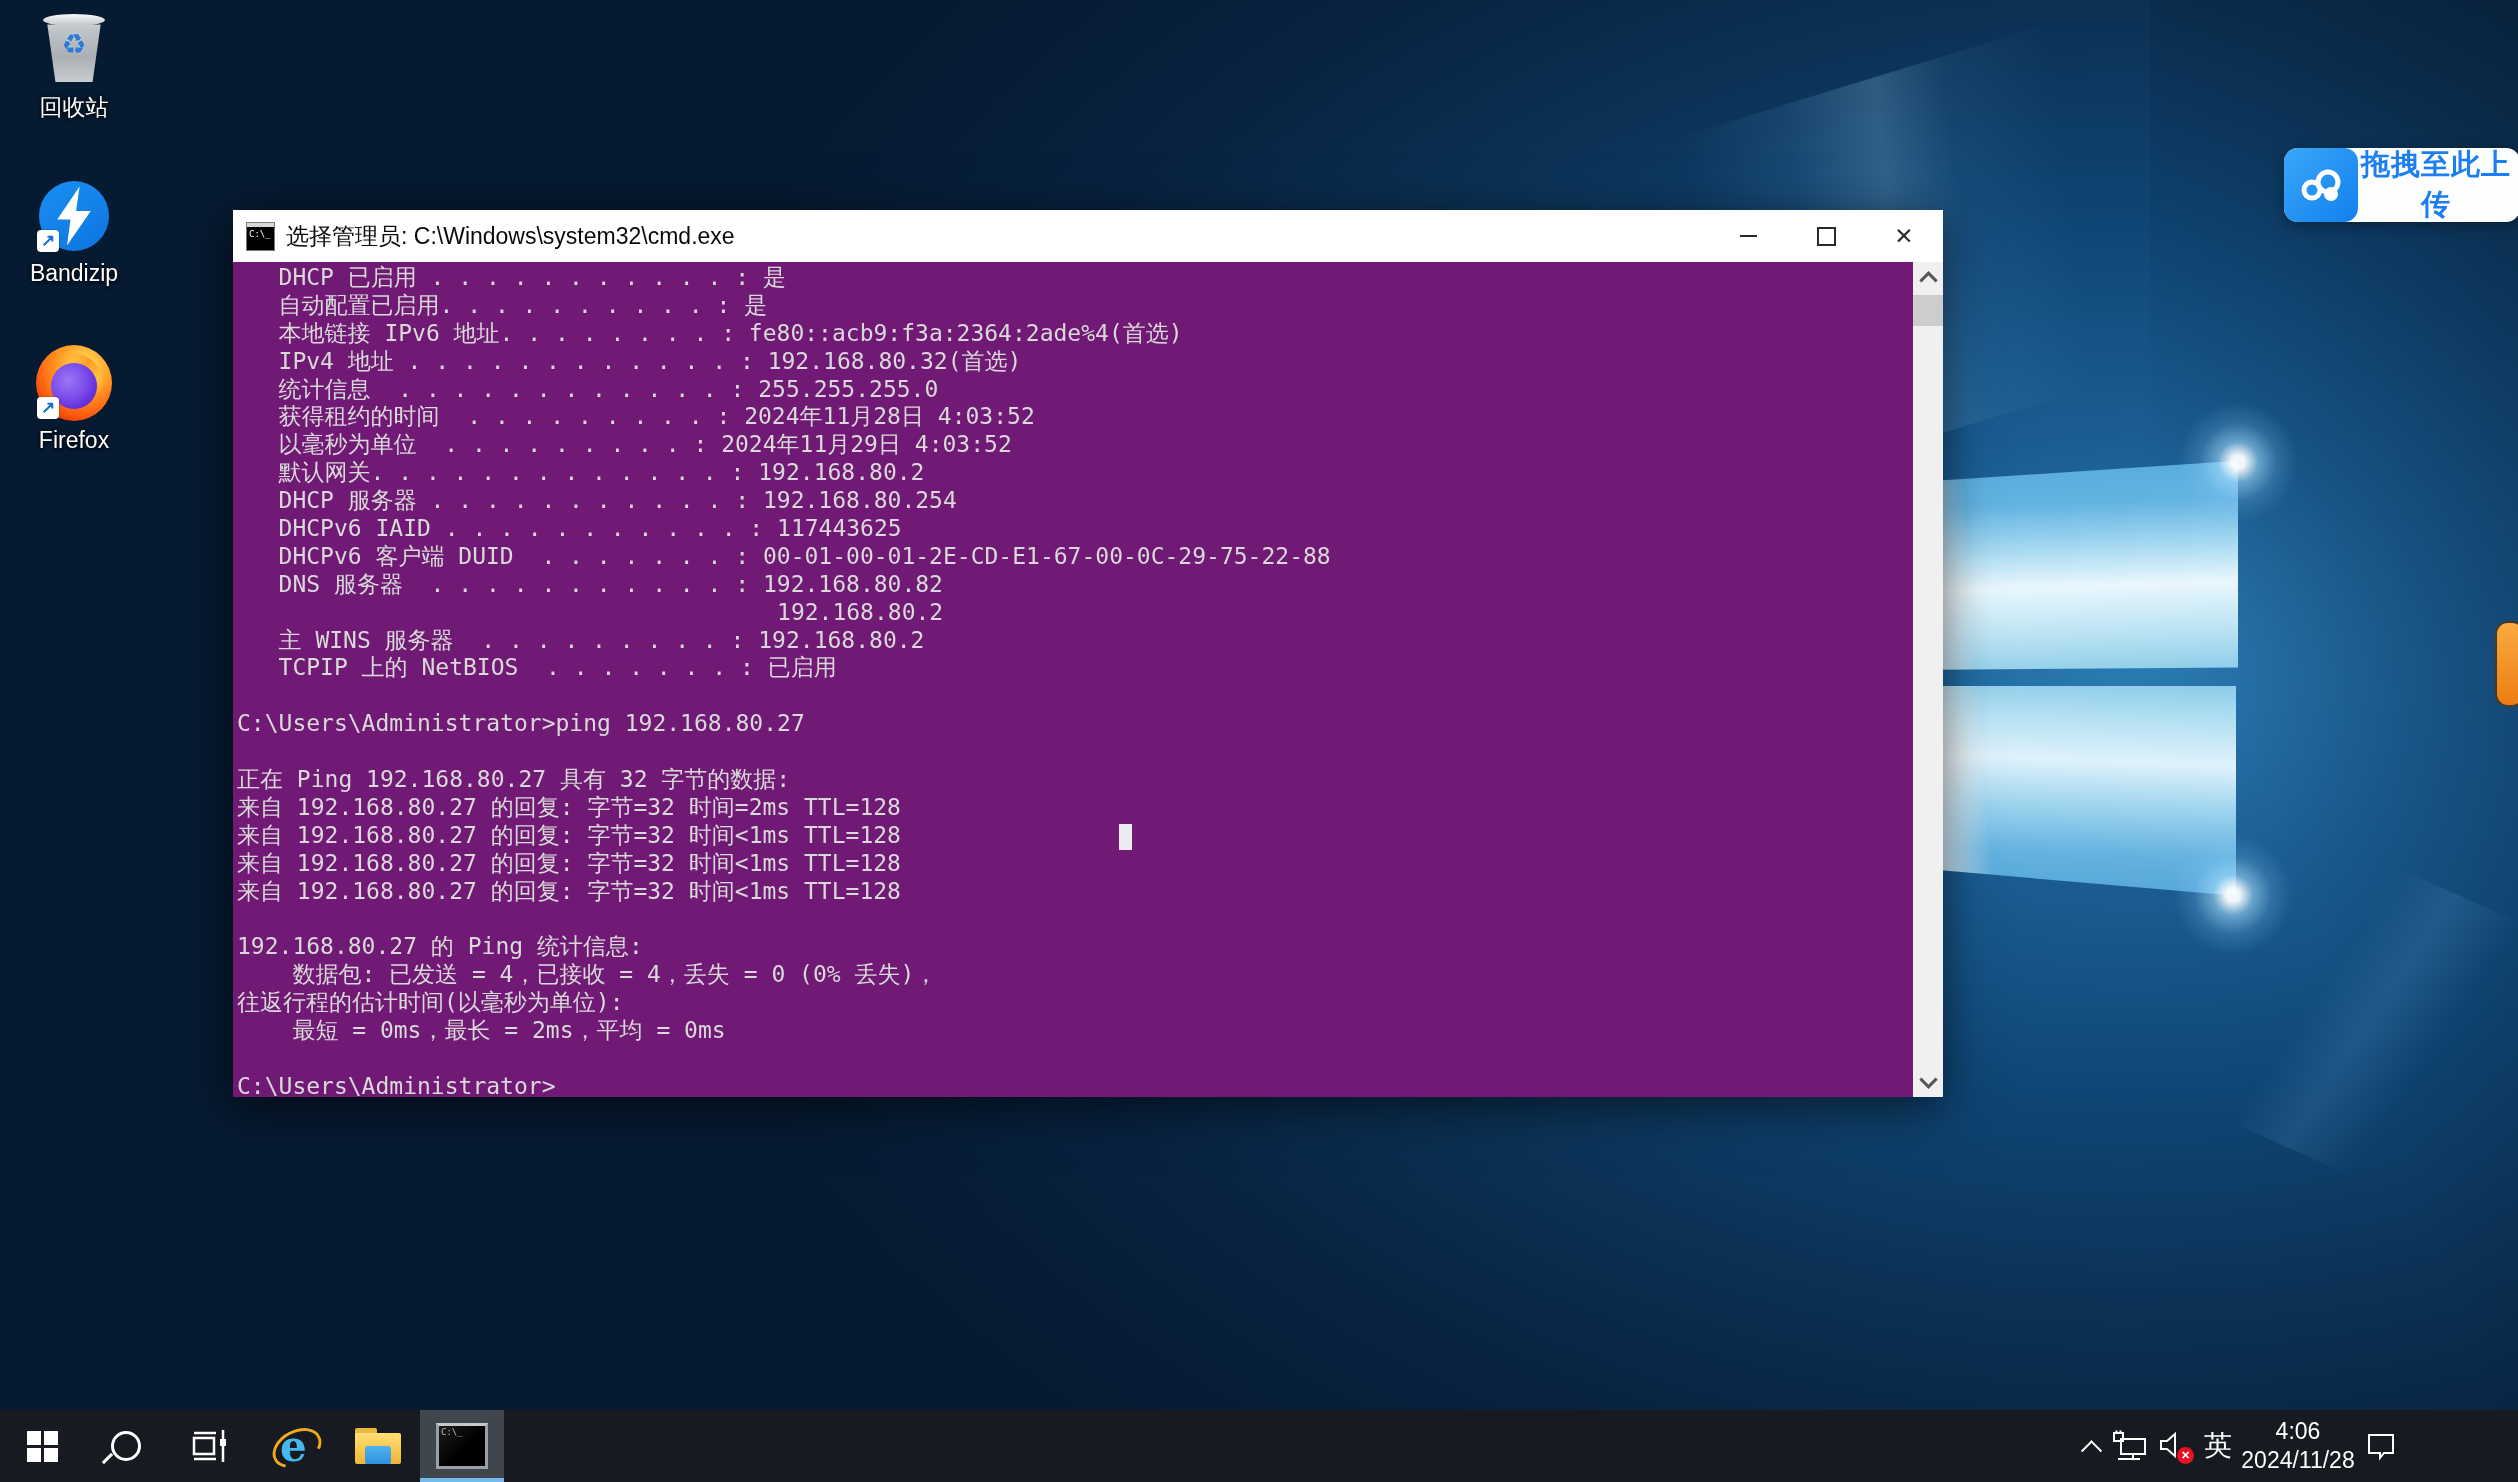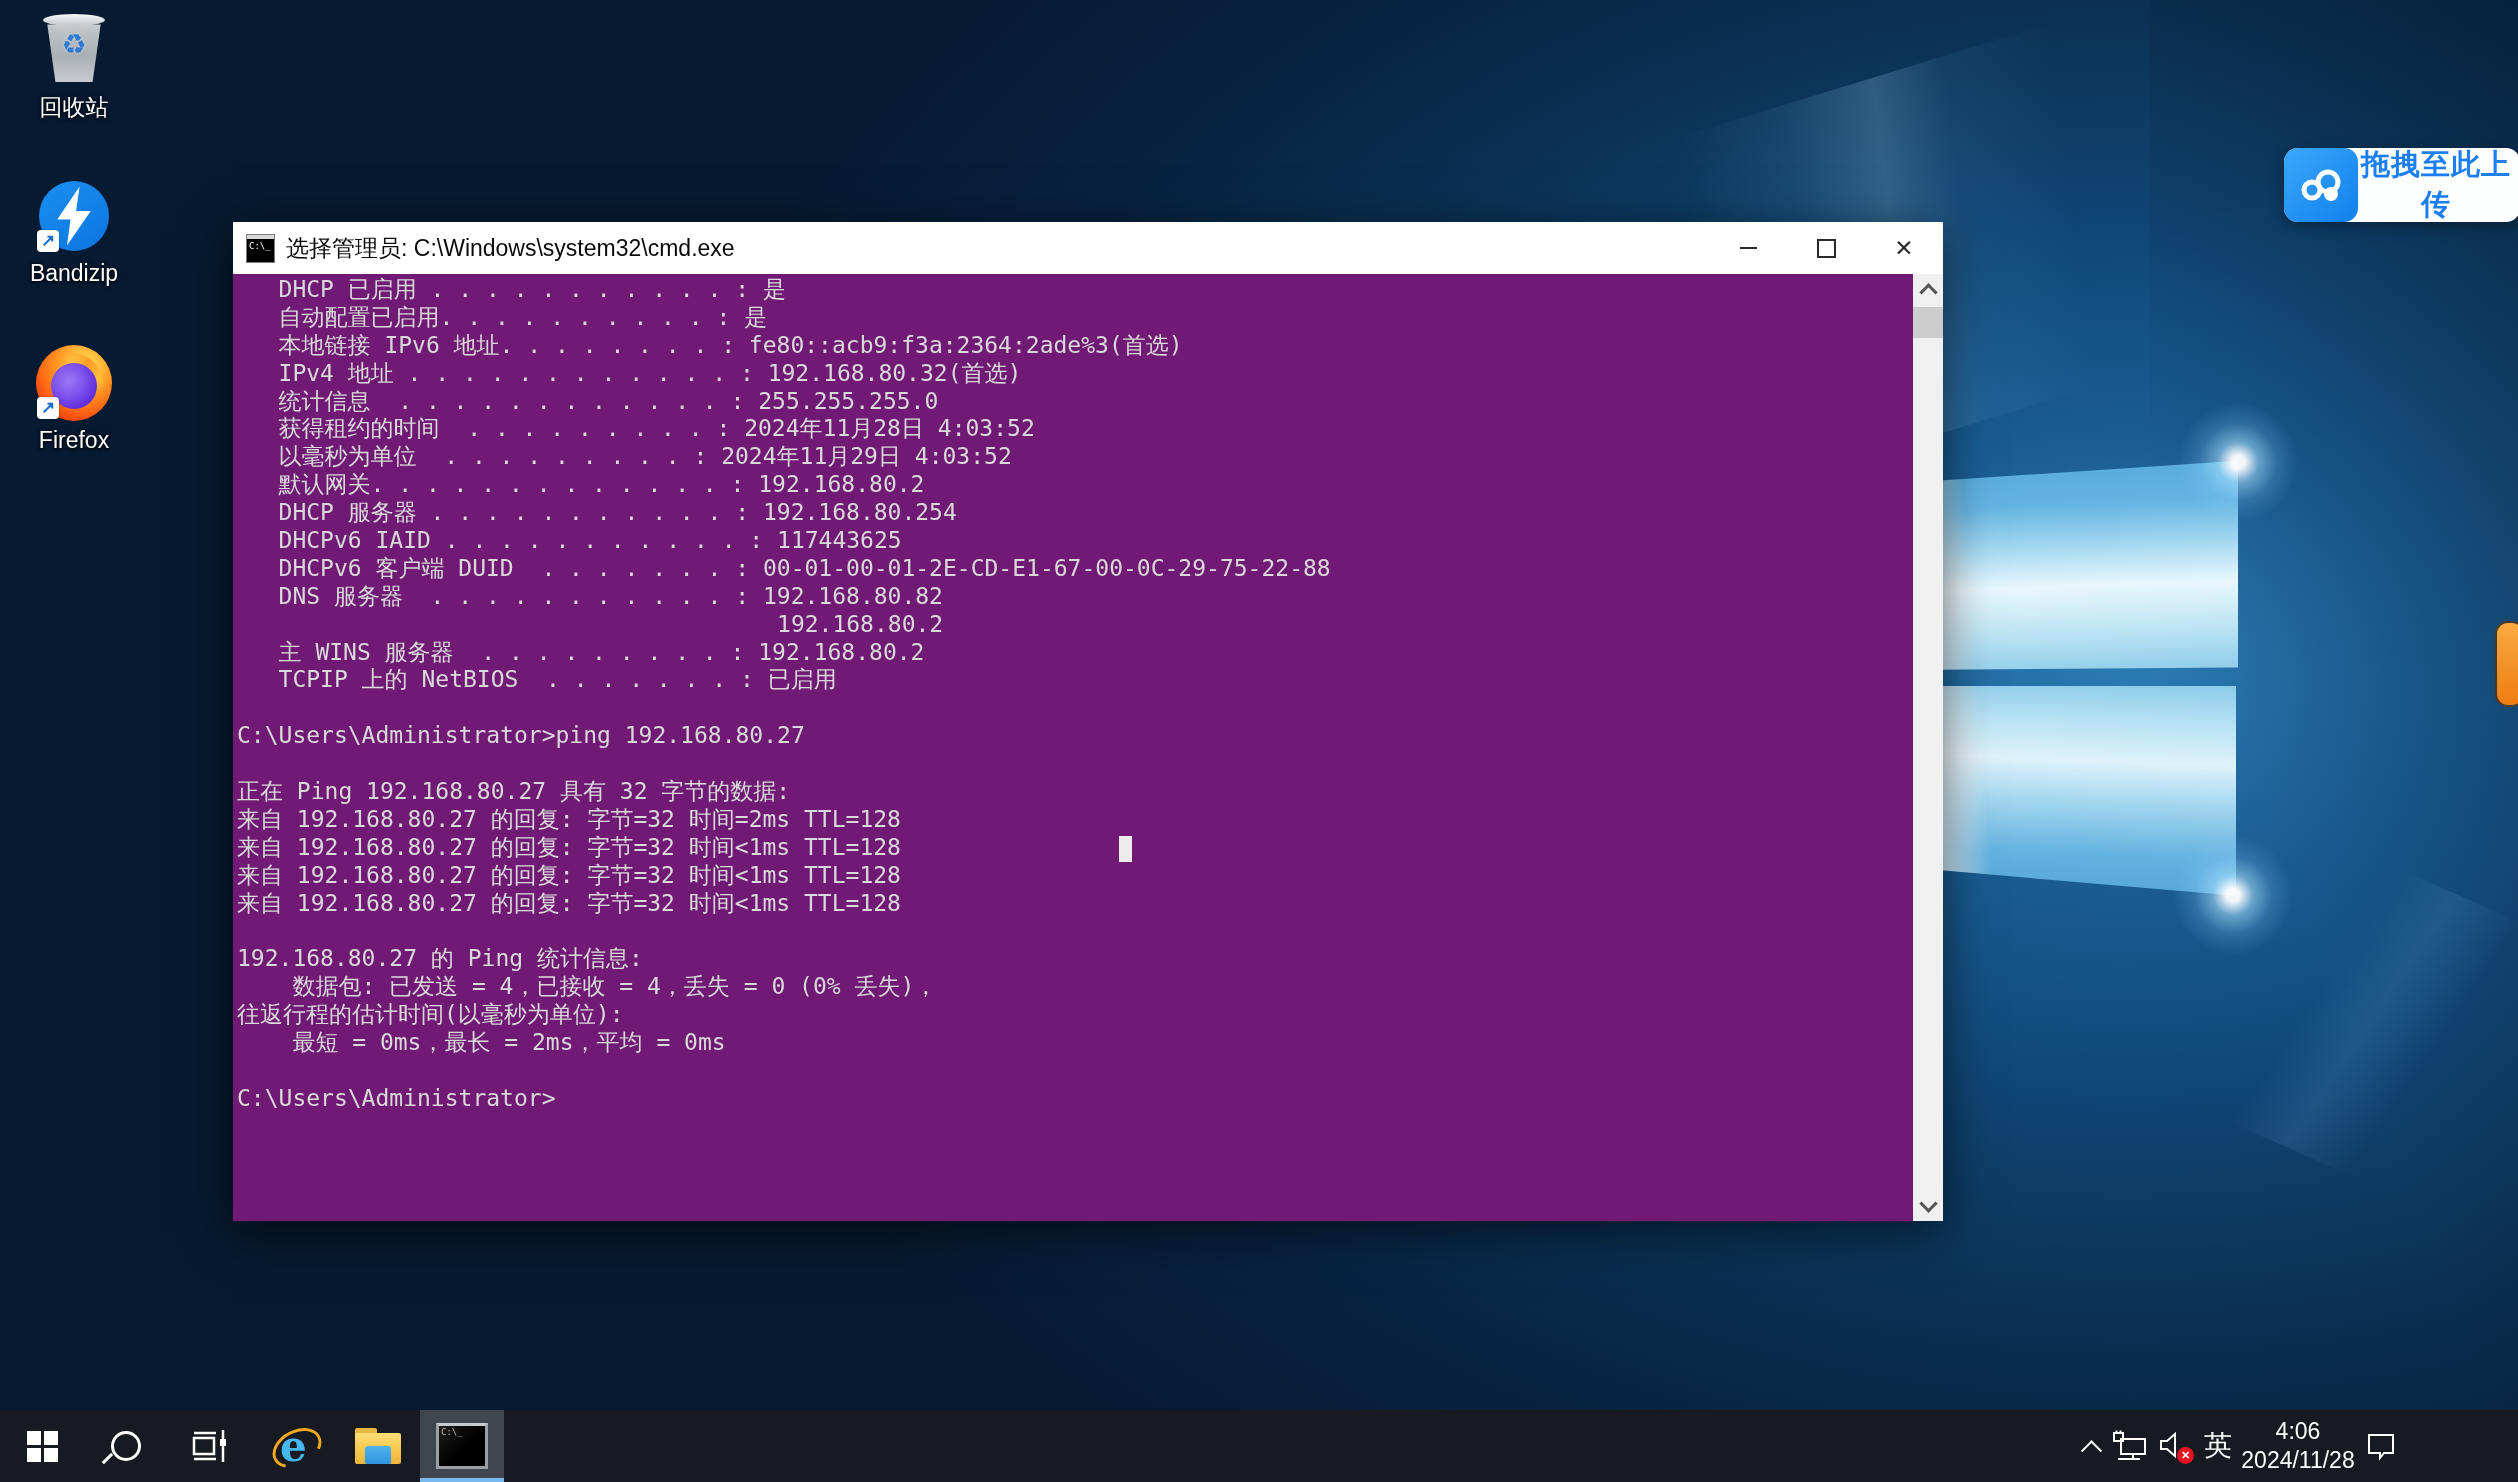--- a/index.html
+++ b/index.html
@@ -59,21 +59,21 @@
   
   .upload-widget{position:absolute;left:2284px;top:148px;width:236px;height:74px;background:#fdfefe;
     border-radius:14px;display:flex;align-items:center;box-shadow:0 4px 14px rgba(0,0,0,.35);cursor:pointer;}
   .uw-tile{width:74px;height:74px;border-radius:14px;flex:0 0 auto;
     background:linear-gradient(135deg,#3ba7f9 0%, #1180ee 100%);display:flex;align-items:center;justify-content:center;}
   .uw-label{flex:1;text-align:center;color:#1b7ef2;font-size:29px;font-weight:bold;letter-spacing:1px;padding-right:6px;}
   
   .edge-handle{position:absolute;right:-7px;top:621px;width:26px;height:82px;border-radius:13px;
     background:linear-gradient(180deg,#f9aa40 0%, #ee7d12 100%);border:2px solid rgba(42,42,42,.85);cursor:pointer;}
   
-  .cmd-window{position:absolute;left:233px;top:222px;width:1710px;height:999px;
+  .cmd-window{position:absolute;left:233px;top:210px;width:1710px;height:887px;
     box-shadow:0 10px 45px rgba(0,0,0,.6);}
   .titlebar{height:52px;background:#ffffff;display:flex;align-items:center;}
   .title-icon{width:27px;height:27px;margin-left:13px;flex:0 0 auto;border:1px solid #7a7a7a;
     background:linear-gradient(180deg,#d9d9d9 0 4px, #000 4px);position:relative;}
   .title-icon::after{content:"C:\\_";position:absolute;left:2px;top:6px;color:#fff;font-size:9px;font-family:"DejaVu Sans Mono",monospace;}
   .title-text{margin-left:11px;font-size:23px;color:#0a0a0a;white-space:nowrap;flex:1;}
   .win-controls{display:flex;height:52px;flex:0 0 auto;}
   .win-btn{width:78px;height:52px;display:flex;align-items:center;justify-content:center;cursor:pointer;}
   .glyph-min{width:17px;height:0;border-top:2px solid #2b2b2b;}
   .glyph-max{width:15px;height:15px;border:2px solid #2b2b2b;}
@@ -192,21 +192,21 @@
         </div>
       <div class="win-btn">
           <span class="glyph-close">✕</span>
         </div>
     </div>
   </div>
   <div class="console">
     <div class="console-text">
       <div class="console-line">   DHCP 已启用 . . . . . . . . . . . : 是</div>
       <div class="console-line">   自动配置已启用. . . . . . . . . . : 是</div>
-      <div class="console-line">   本地链接 IPv6 地址. . . . . . . . : fe80::acb9:f3a:2364:2ade%3(首选)</div>
+      <div class="console-line">   本地链接 IPv6 地址. . . . . . . . : fe80::acb9:f3a:2364:2ade%4(首选)</div>
       <div class="console-line">   IPv4 地址 . . . . . . . . . . . . : 192.168.80.32(首选)</div>
       <div class="console-line">   统计信息  . . . . . . . . . . . . : 255.255.255.0</div>
       <div class="console-line">   获得租约的时间  . . . . . . . . . : 2024年11月28日 4:03:52</div>
       <div class="console-line">   以毫秒为单位  . . . . . . . . . : 2024年11月29日 4:03:52</div>
       <div class="console-line">   默认网关. . . . . . . . . . . . . : 192.168.80.2</div>
       <div class="console-line">   DHCP 服务器 . . . . . . . . . . . : 192.168.80.254</div>
       <div class="console-line">   DHCPv6 IAID . . . . . . . . . . . : 117443625</div>
       <div class="console-line">   DHCPv6 客户端 DUID  . . . . . . . : 00-01-00-01-2E-CD-E1-67-00-0C-29-75-22-88</div>
       <div class="console-line">   DNS 服务器  . . . . . . . . . . . : 192.168.80.82</div>
       <div class="console-line">                                       192.168.80.2</div>

